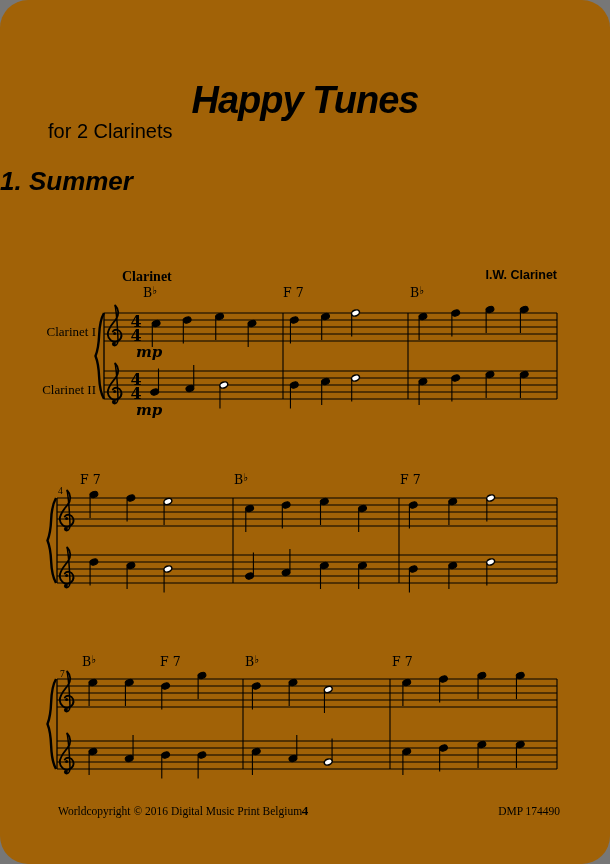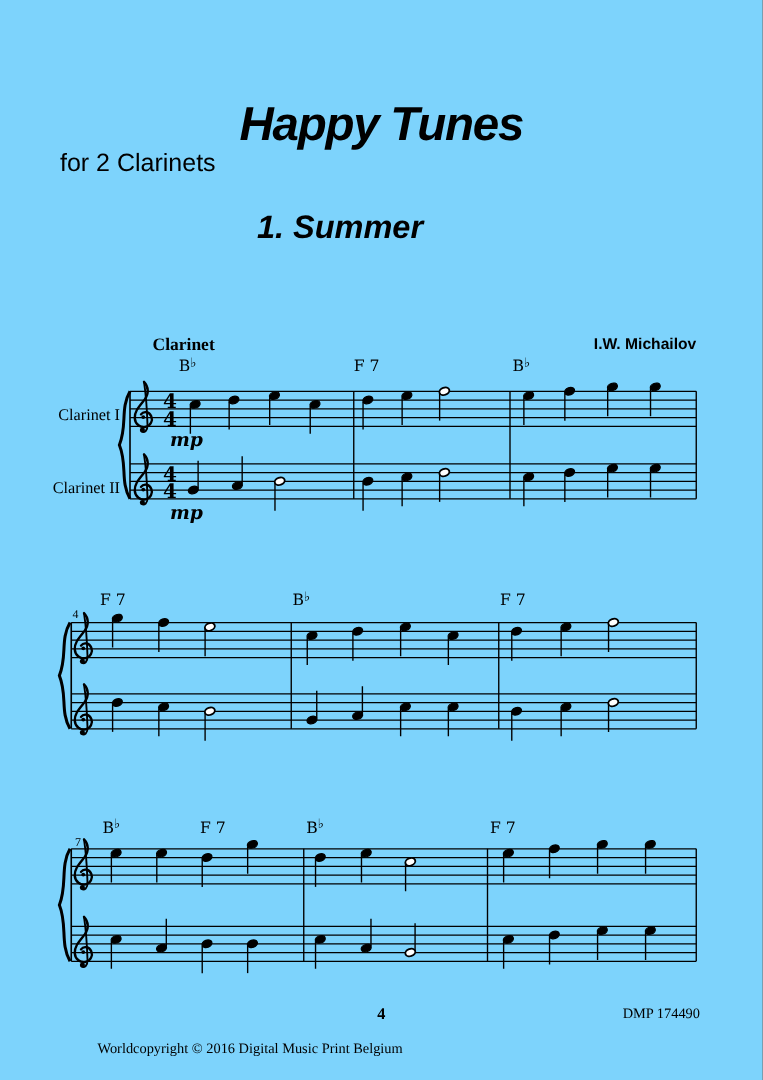--- a/index.html
+++ b/index.html
@@ -1,47 +1,47 @@
 <!DOCTYPE html>
 <html><head>
 <meta charset="utf-8">
 <style>
   html,body{margin:0;padding:0;background:#777;}
-  .page{position:relative;width:610px;height:864px;background:#7dd3fc;overflow:hidden;
-        font-family:"Liberation Sans",sans-serif;color:#000;}
+  .page{position:relative;width:610px;height:864px;background:#a16207;overflow:hidden;
+        font-family:"Liberation Sans",sans-serif;color:#000;border-radius:28px;}
   .title{position:absolute;top:79px;left:0;width:610px;text-align:center;
          font:italic bold 38px "Liberation Sans",sans-serif;letter-spacing:-1px;}
   .subtitle{position:absolute;top:120px;left:0;width:610px;text-align:left;
          font:20px "Liberation Sans",sans-serif;padding-left:48px;}
-  .movement{position:absolute;top:166px;left:0;width:496px;text-align:center;
-         font:italic bold 26px "Liberation Sans",sans-serif;padding-left:24px;}
+  .movement{position:absolute;top:166px;left:0;width:496px;text-align:left;
+         font:italic bold 26px "Liberation Sans",sans-serif;}
   .tempo{position:absolute;top:269px;left:122px;
          font:bold 14px "Liberation Serif",serif;}
   .composer{position:absolute;top:268px;right:53px;
          font:bold 12.5px "Liberation Sans",sans-serif;}
-  .footer-left{position:absolute;top:833px;left:58px;font:11.5px "Liberation Serif",serif;margin-left:20px;}
+  .footer-left{position:absolute;top:805px;left:58px;font:11.5px "Liberation Serif",serif;}
   .footer-page{position:absolute;top:803px;left:0;width:610px;text-align:center;
          font:bold 13px "Liberation Serif",serif;}
   .footer-right{position:absolute;top:805px;right:50px;font:11.5px "Liberation Serif",serif;}
   #score-svg{position:absolute;top:0;left:0;}
   .chord{font:12.5px "DejaVu Serif","DejaVu Sans",serif;}
   .dyn{font:italic bold 15px "DejaVu Serif","DejaVu Sans",serif;}
   .lbl{font:13px "Liberation Serif",serif;}
   .mnum{font:9.5px "Liberation Serif",serif;}
   .tsig{font:bold 16px "DejaVu Serif",serif;text-anchor:middle;}
 </style>
 </head>
 <body>
 
 <div class="page">
   <div class="title">Happy Tunes</div>
   <div class="subtitle">for 2 Clarinets</div>
   <div class="movement">1. Summer</div>
   <div class="tempo">Clarinet</div>
-  <div class="composer">I.W. Michailov</div>
+  <div class="composer">I.W. Clarinet</div>
 
   <svg id="score-svg" width="610" height="864" viewBox="0 0 610 864">
       <g>
         <path d="M 104 313 C 96 327, 102 340, 95.5 356
                C 102 372, 96 385, 104 399" fill="none" stroke="#000" stroke-width="2.4"></path>
         <line x1="104" y1="313" x2="104" y2="399" stroke="#000" stroke-width="1.3"></line>
         <line x1="283" y1="313" x2="283" y2="399" stroke="#000" stroke-width="1.1"></line>
         <line x1="408" y1="313" x2="408" y2="399" stroke="#000" stroke-width="1.1"></line>
         <line x1="557" y1="313" x2="557" y2="399" stroke="#000" stroke-width="1.1"></line>
         <line x1="104" y1="313" x2="557" y2="313" stroke="#000" stroke-width="1"></line>

